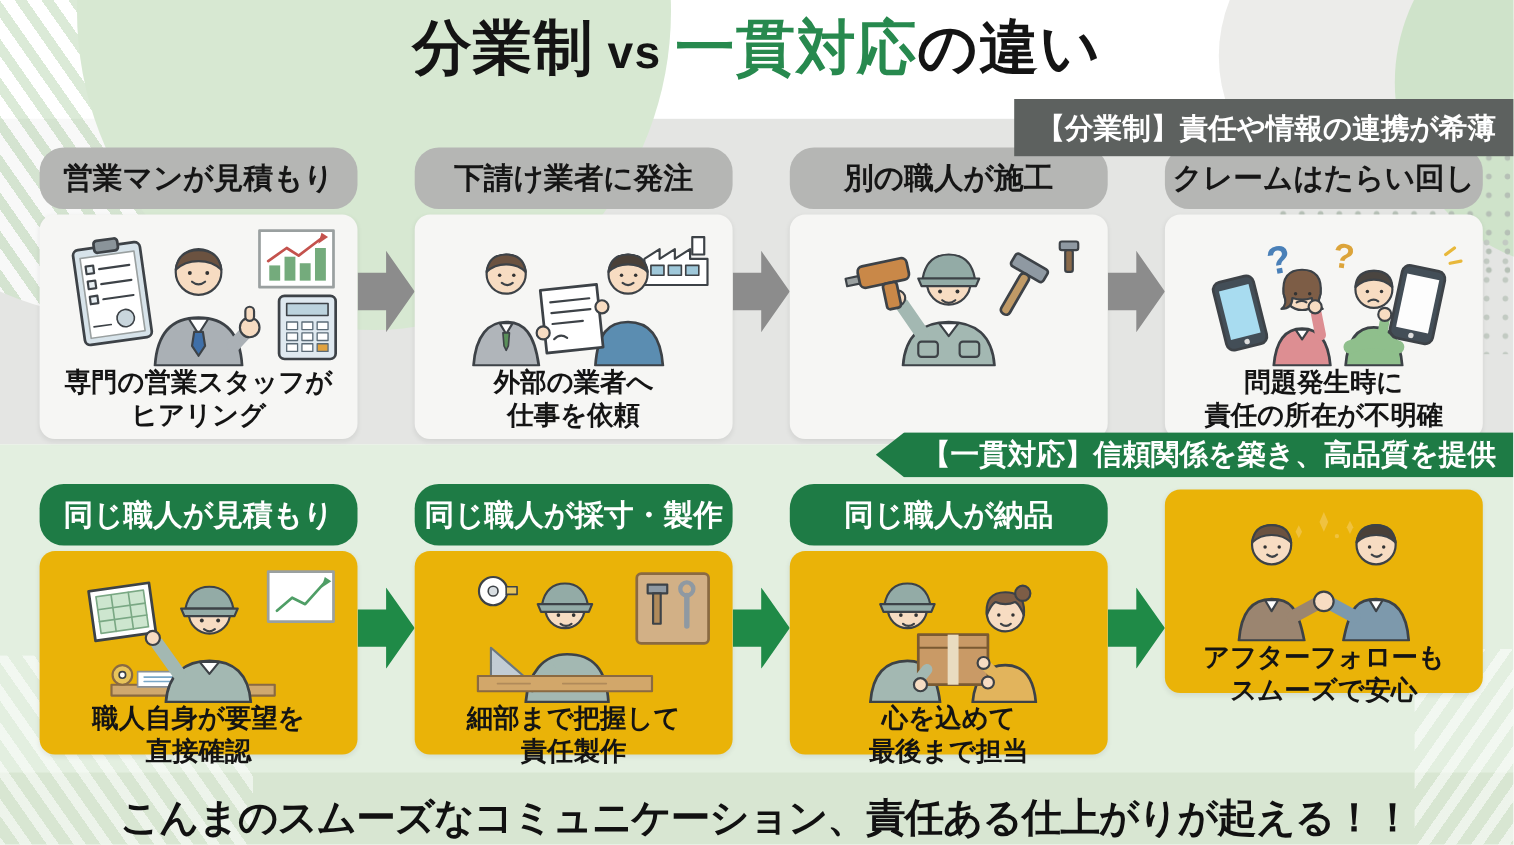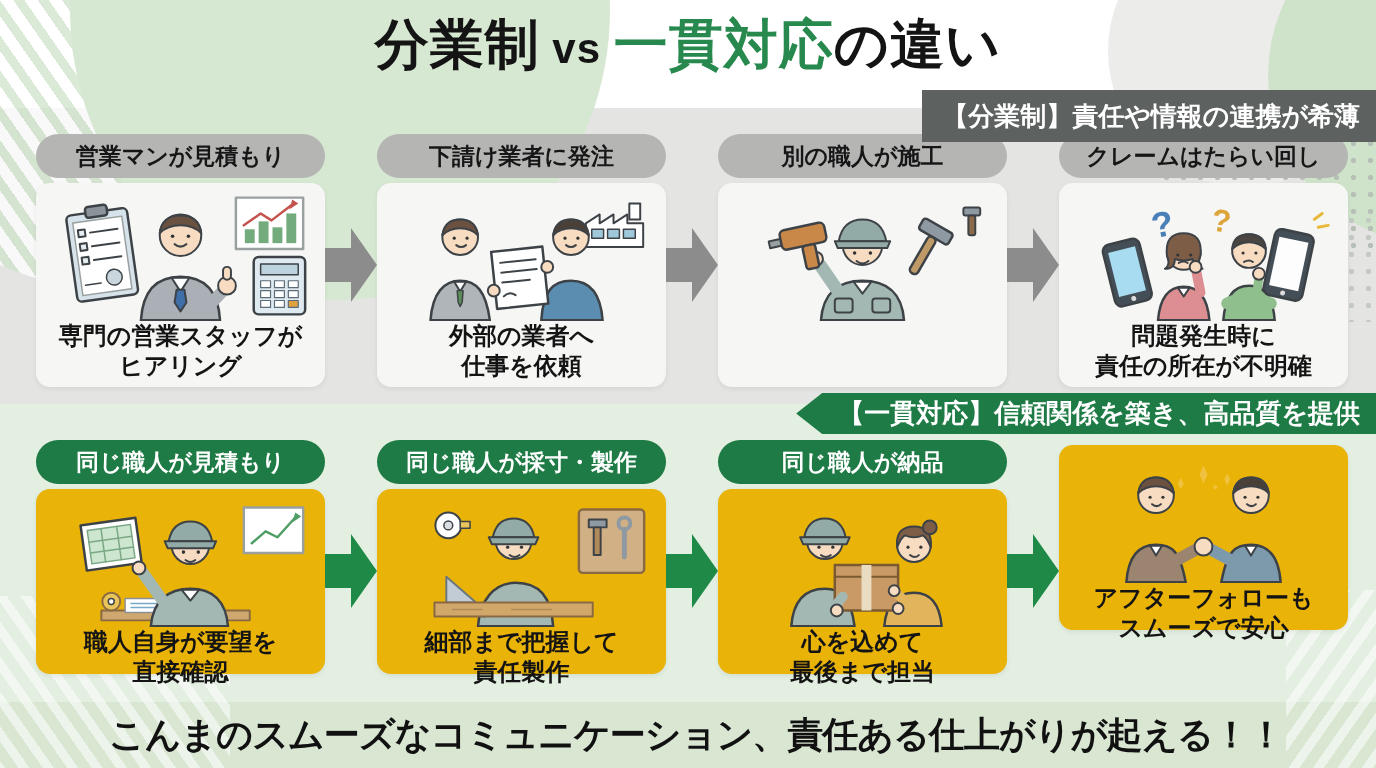--- a/index.html
+++ b/index.html
@@ -41,41 +41,41 @@
   .badge-gray { top:90px; height:52px; background:#5d615f; padding:0 16px 0 20px; }
   .badge-green { top:393px; height:41px; background:#1e7b45; padding:0 16px 0 42px;
     clip-path:polygon(0 50%, 26px 0, 100% 0, 100% 100%, 26px 100%);text-align:right; }
 
   
   .row { position:absolute; left:36px; right:28px; z-index:2; display:grid;
     grid-template-columns:1fr 52px 1fr 52px 1fr 52px 1fr; align-items:start; }
   .row-top { top:134px; }
   .row-bottom { top:440px; }
   .col { display:flex; flex-direction:column; }
-  .pill { height:44px; border-radius:22px; display:flex; align-items:center; justify-content:center;
-    font-size:23px; font-weight:800; white-space:nowrap; }
+  .pill { height:56px; border-radius:22px; display:flex; align-items:center; justify-content:center;
+    font-size:27px; font-weight:800; white-space:nowrap; }
   .pill-gray { background:#b5b6b4; color:#161616; }
   .pill-green { background:#1e7b45; color:#ffffff; }
   .card { margin-top:5px; border-radius:14px; display:flex; flex-direction:column;
     box-shadow:0 2px 5px rgba(0,0,0,.07); padding:8px 6px 6px; }
   .card-top { background:#f6f6f4; height:204px; }
   .card-bottom { background:#eab308; height:185px; }
   .illus { width:100%; height:130px; flex:0 0 auto; }
   .caption { flex:1; display:flex; align-items:center; justify-content:center; text-align:center;
     font-size:24px; font-weight:800; color:#141414; line-height:1.25; white-space:pre-line; }
 
   .arrow-cell { display:flex; justify-content:center; }
   .arrow { width:54px; height:74px; margin-top:94px;
     clip-path:polygon(0 27%, 50% 27%, 50% 0, 100% 50%, 50% 100%, 50% 73%, 0 73%); }
   .arrow-gray { background:#8c8c8c; }
   .arrow-green { background:#1f8a47; }
 
   
   .footer { position:absolute; top:702px; left:16px; right:0; height:66px; z-index:2;
-    display:flex; align-items:center; justify-content:center;
+    display:flex; align-items:flex-end; justify-content:center;
     font-size:36px; font-weight:900; color:#111; white-space:nowrap; letter-spacing:-1px; }
 </style>
 </head>
 <body>
 
 <div class="page">
 
   <div class="band band-top"></div>
   <div class="band band-bottom"></div>
   <div class="band band-footer"></div>

